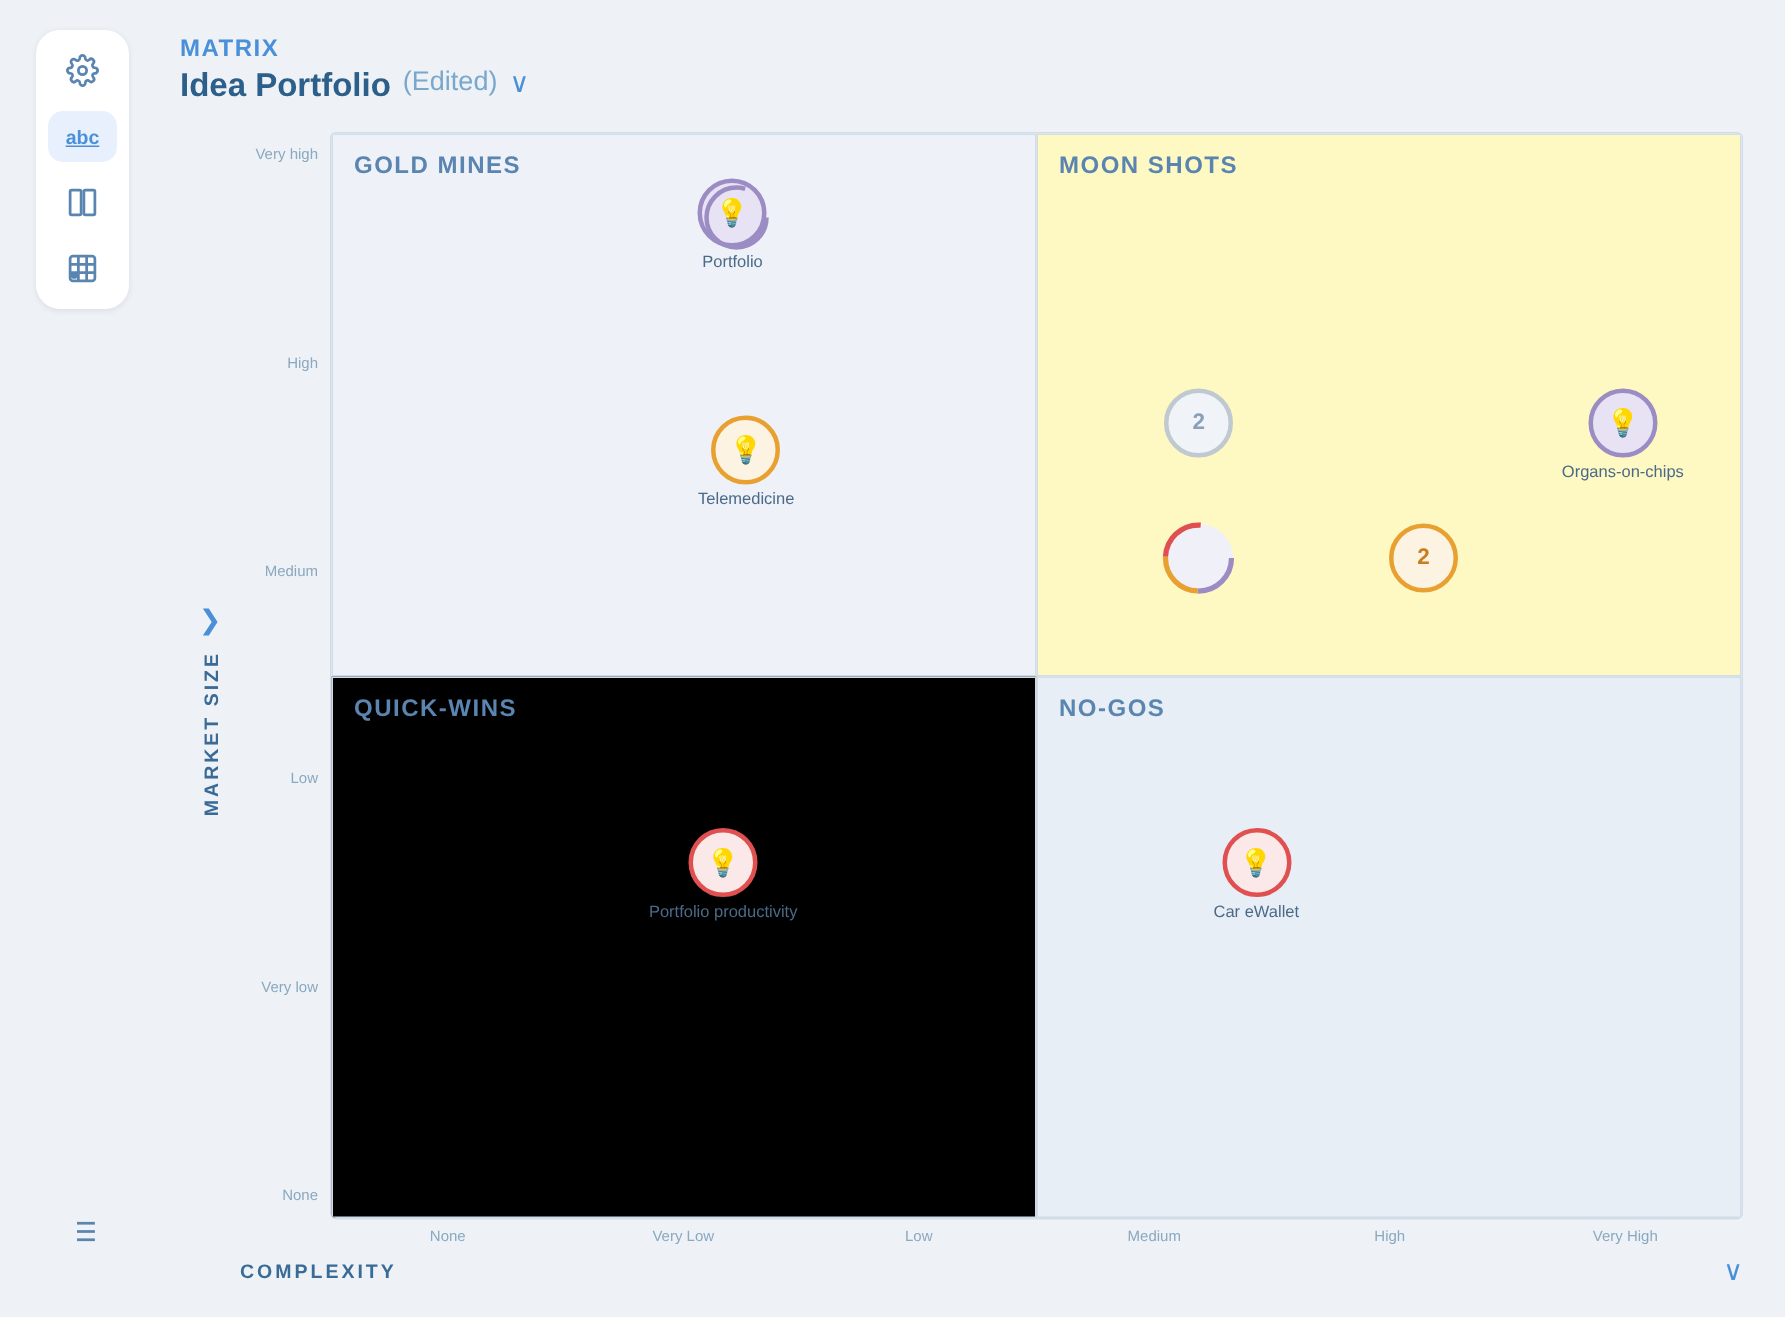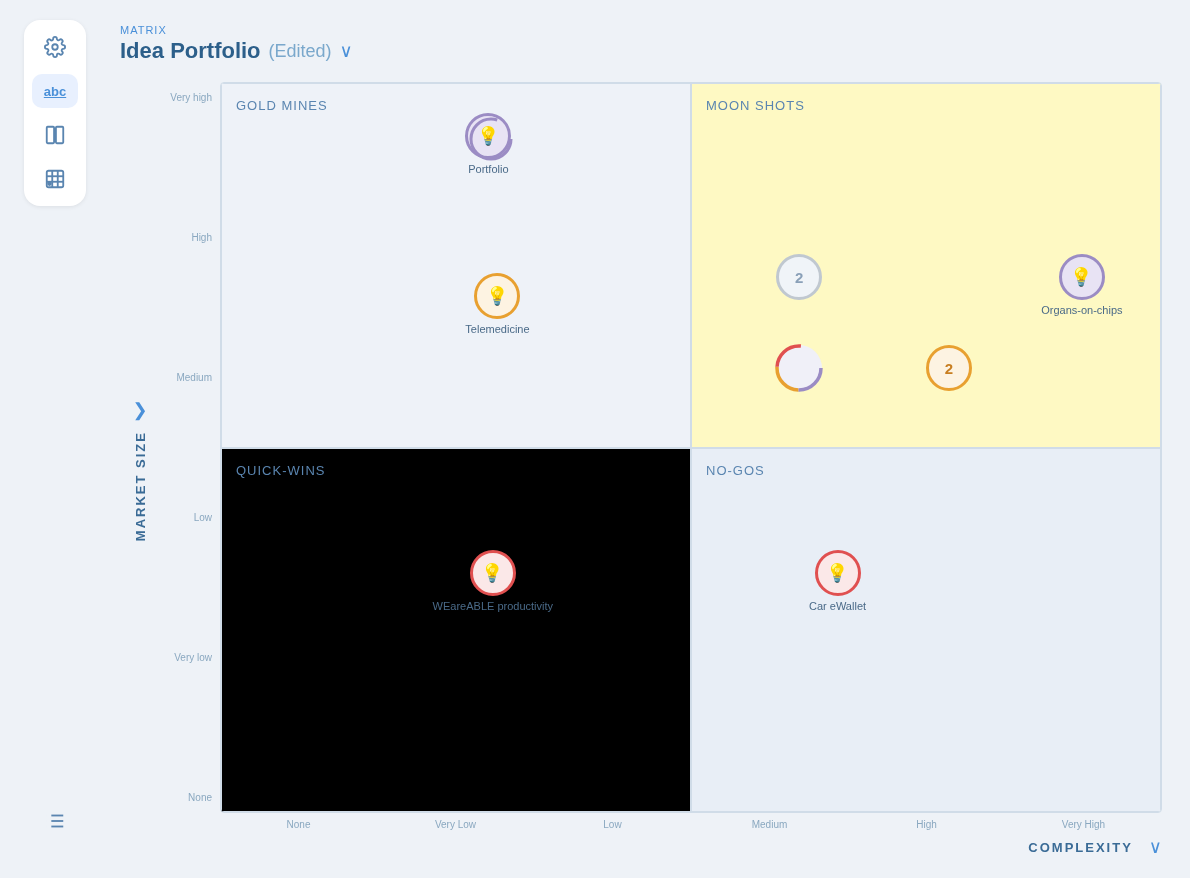--- a/index.html
+++ b/index.html
@@ -75,31 +75,31 @@
       display: flex;
       flex-direction: column;
       padding: 24px 28px 20px 10px;
     }
 
     .page-header {
       margin-bottom: 18px;
     }
 
     .matrix-label {
-      font-size: 11px;
-      font-weight: 400;
+      font-size: 16px;
+      font-weight: 700;
       color: #4a90d9;
       letter-spacing: 1px;
       text-transform: uppercase;
       margin-bottom: 2px;
     }
 
     .page-title-row {
       display: flex;
-      align-items: center;
+      align-items: flex-start;
       gap: 8px;
     }
 
     .page-title {
       font-size: 22px;
       font-weight: 700;
       color: #2c5f8a;
     }
 
     .page-title-edited {
@@ -204,22 +204,22 @@
 
     .quadrant-bottom-left {
       background: #000000;
     }
 
     .quadrant-bottom-right {
       background: #e8eef6;
     }
 
     .quadrant-label {
-      font-size: 13px;
-      font-weight: 400;
+      font-size: 16px;
+      font-weight: 700;
       color: #5a85b0;
       letter-spacing: 1px;
       text-transform: uppercase;
     }
 
     
     .bubble {
       position: absolute;
       display: flex;
       flex-direction: column;
@@ -262,21 +262,21 @@
     .x-tick {
       font-size: 10px;
       color: #8aa8c0;
       text-align: center;
       flex: 1;
     }
 
     .x-axis-label-row {
       display: flex;
       align-items: center;
-      justify-content: flex-end;
+      justify-content: space-between;
       gap: 16px;
       margin-top: 6px;
     }
 
     .x-axis-label {
       font-size: 13px;
       font-weight: 800;
       color: #3a6b96;
       letter-spacing: 2px;
       text-transform: uppercase;
@@ -425,21 +425,21 @@
             </div>
 
             <div class="quadrant quadrant-bottom-left">
               <span class="quadrant-label">QUICK-WINS</span>
 
               
               <div class="bubble" style="left:45%; top:28%;">
                 <div class="bubble-circle" style="background:#fbe8e8; border: 3px solid #e05050;">
                   <span style="font-size:18px;">💡</span>
                 </div>
-                <span class="bubble-label">WEareABLE productivity</span>
+                <span class="bubble-label">Portfolio productivity</span>
               </div>
             </div>
 
             <div class="quadrant quadrant-bottom-right">
               <span class="quadrant-label">NO-GOS</span>
 
               
               <div class="bubble" style="left:25%; top:28%;">
                 <div class="bubble-circle" style="background:#fbe8e8; border: 3px solid #e05050;">
                   <span style="font-size:18px;">💡</span>

